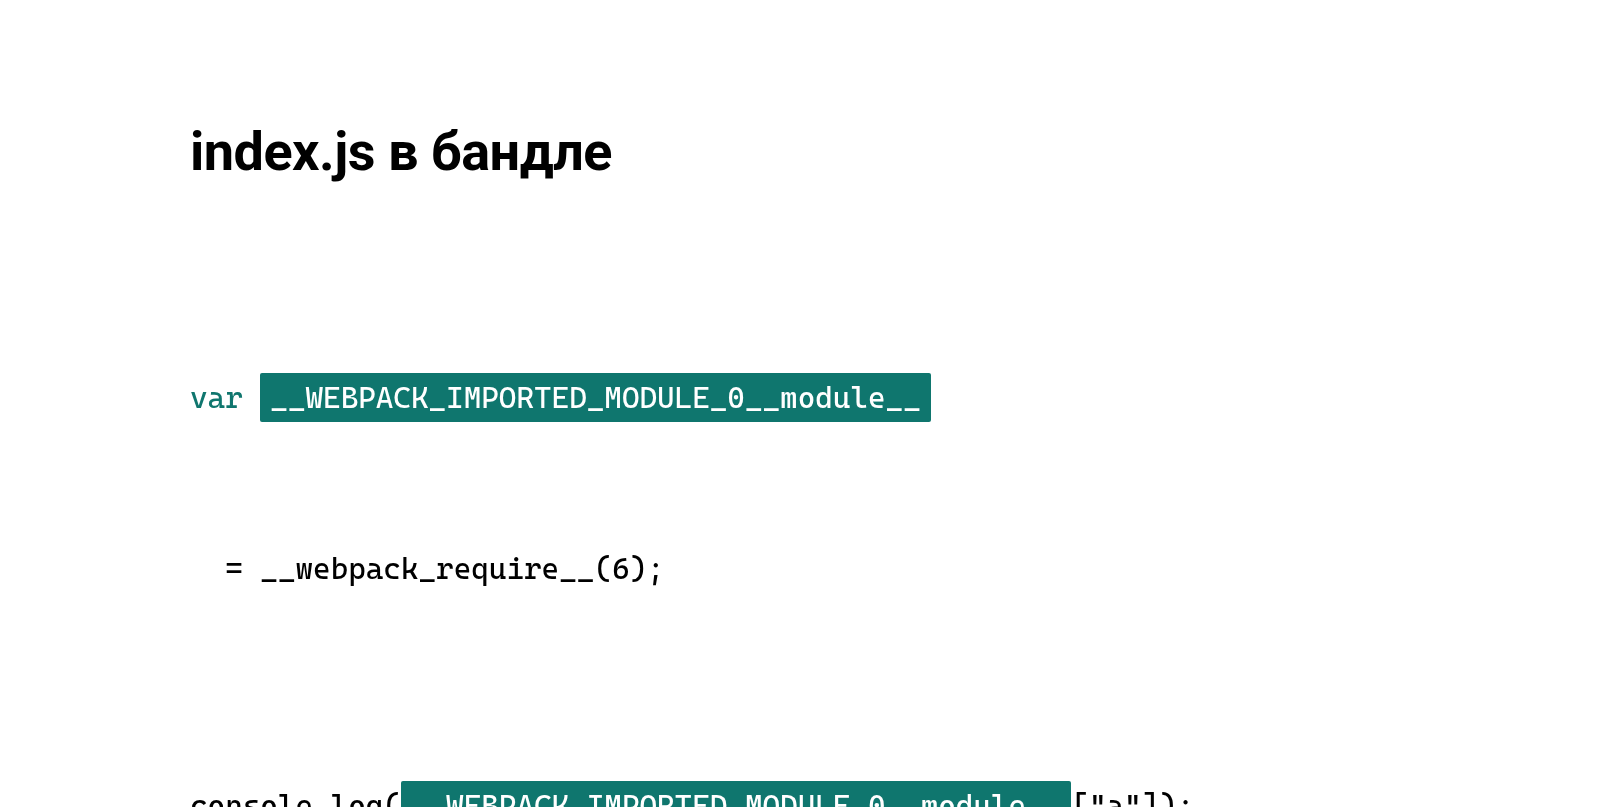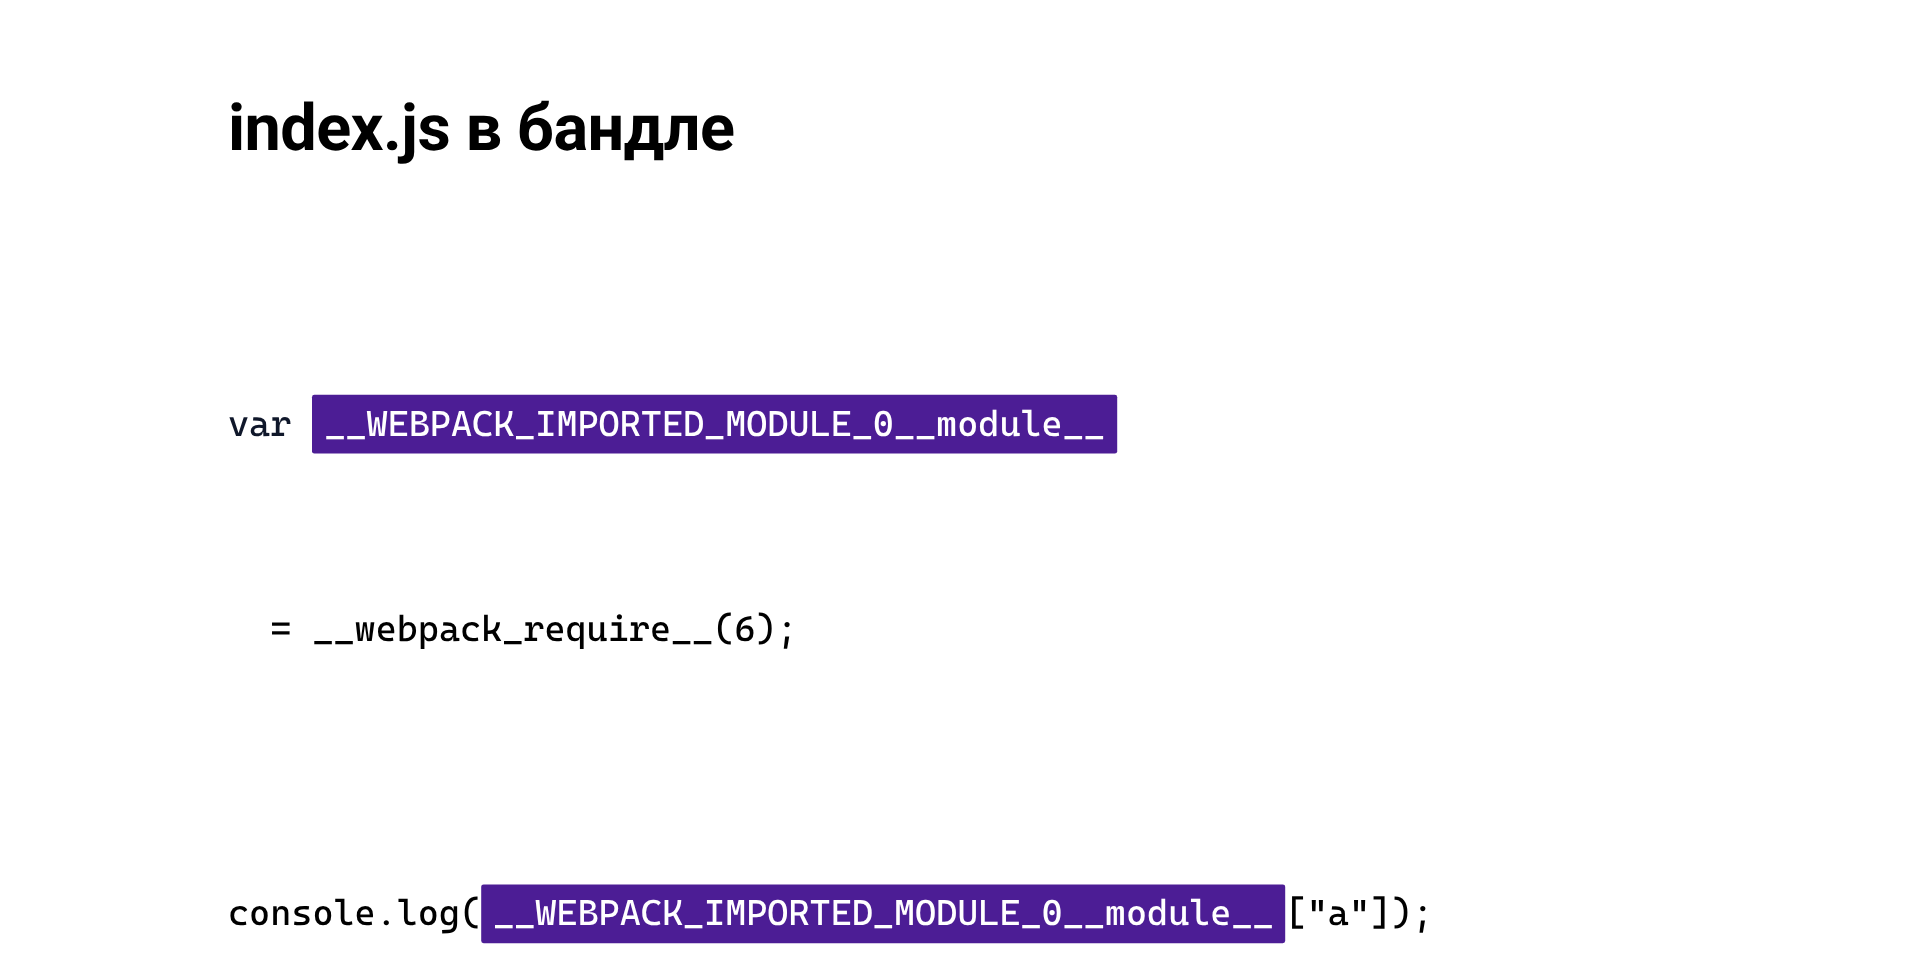--- a/index.html
+++ b/index.html
@@ -11,21 +11,21 @@
       width: 1600px;
       height: 807px;
       background: #ffffff;
       font-family: -apple-system, BlinkMacSystemFont, "Segoe UI", Roboto, Arial, sans-serif;
     }
     .slide {
       position: relative;
       width: 100%;
       height: 100%;
       padding-left: 190px;
-      padding-top: 76px;
+      padding-top: 120px;
       border-radius: 20px;
     }
     .title {
       font-size: 54px;
       font-weight: 700;
       color: #000000;
       margin-bottom: 100px;
       letter-spacing: -0.5px;
     }
     .code {
@@ -36,25 +36,25 @@
       white-space: pre;
       letter-spacing: 0;
     }
     .line {
       margin-bottom: 34px;
     }
     .line.gap {
       margin-bottom: 100px;
     }
     .kw {
-      color: #0f172a;
+      color: #0f766e;
     }
     .hl {
       display: inline-block;
-      background: #4c1d95;
+      background: #0f766e;
       color: #ffffff;
       padding: 2px 10px;
       border-radius: 2px;
       vertical-align: baseline;
     }
     .indent {
       display: inline-block;
     }
   </style>
 </head>

